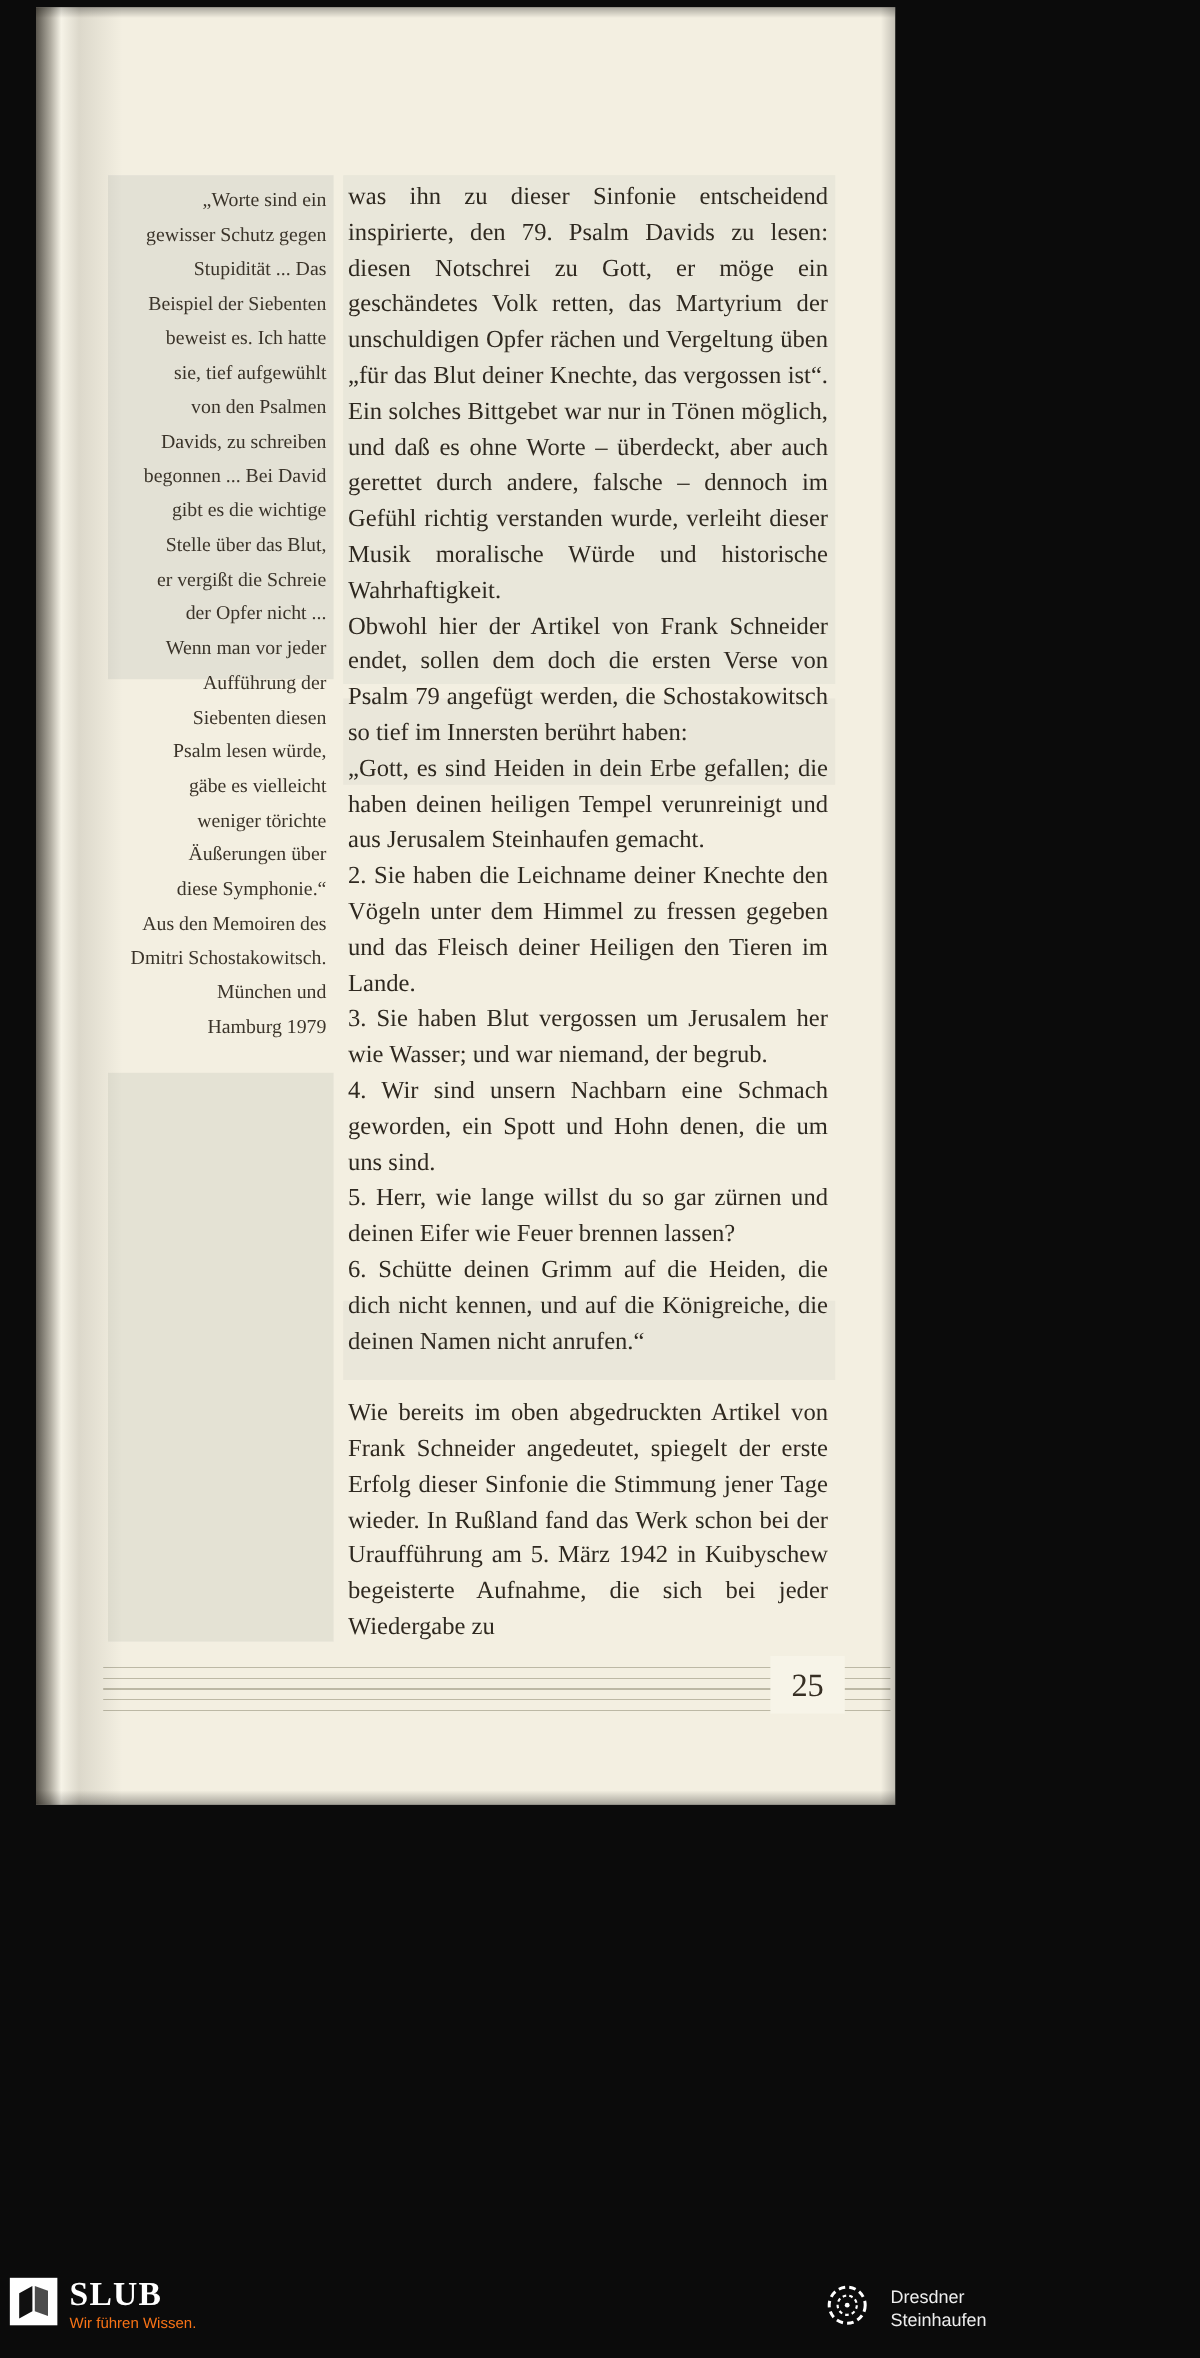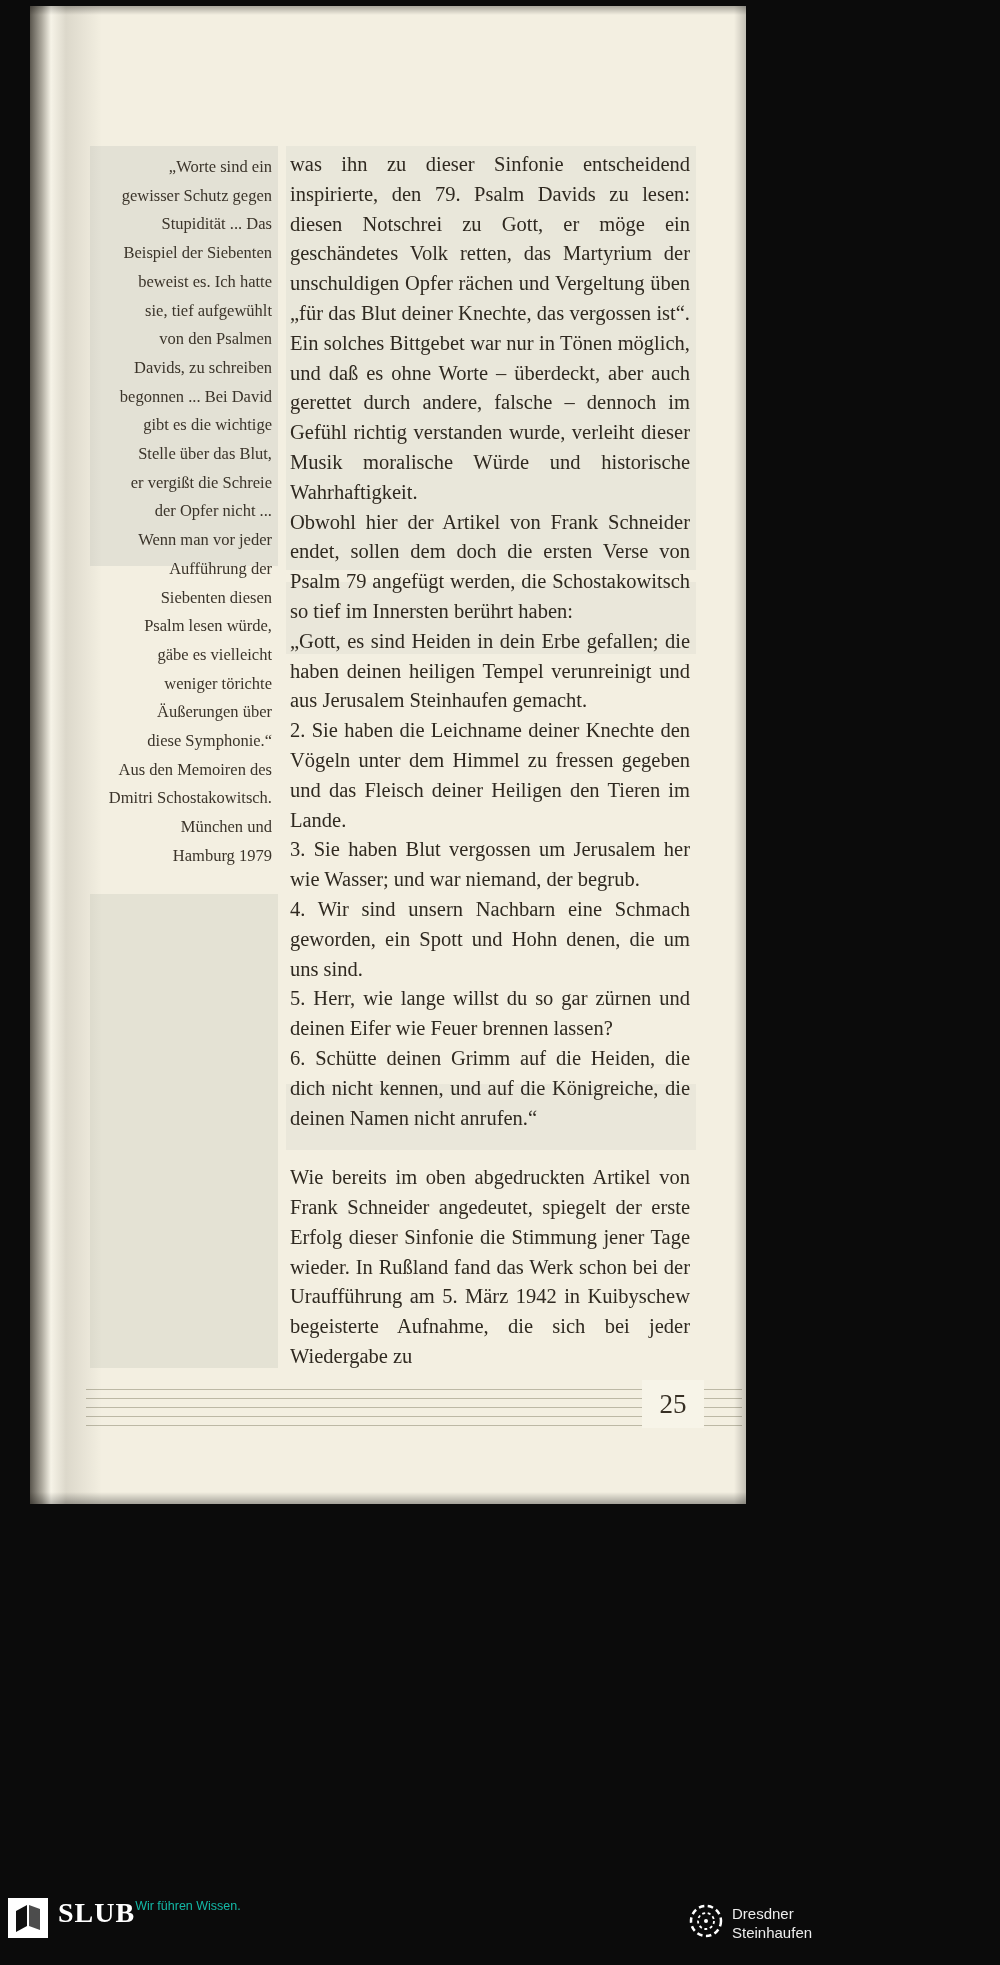--- a/index.html
+++ b/index.html
@@ -53,26 +53,26 @@
     position:absolute;left:612px;top:1374px;width:62px;height:48px;
     background:#f7f4e8;
     font-size:27px;line-height:48px;text-align:center;color:#372f24;
   }
 
   
   .slub{
     position:absolute;left:8px;top:1898px;
     display:flex;gap:10px;align-items:flex-start;color:#ffffff;
   }
-  .slub .txt{display:flex;}
+  .slub .txt{display:flex;flex-direction:column;}
   .slub .name{font-family:"Liberation Serif",serif;font-weight:bold;font-size:28px;line-height:30px;letter-spacing:1px;}
-  .slub .tag{font-family:"Liberation Sans",sans-serif;font-size:12.5px;line-height:17px;color:#14b8a6;}
+  .slub .tag{font-family:"Liberation Sans",sans-serif;font-size:12.5px;line-height:17px;color:#f97316;}
   .phil{
     position:absolute;left:684px;top:1899px;
-    display:flex;gap:4px;align-items:center;color:#ededed;
+    display:flex;gap:14px;align-items:center;color:#ededed;
   }
   .phil .txt{font-family:"Liberation Sans",sans-serif;font-size:15px;line-height:19px;}
 </style>
 </head>
 <body>
 
 <div class="stage">
 
   <div class="page">
     <div class="ghost g1"></div>

